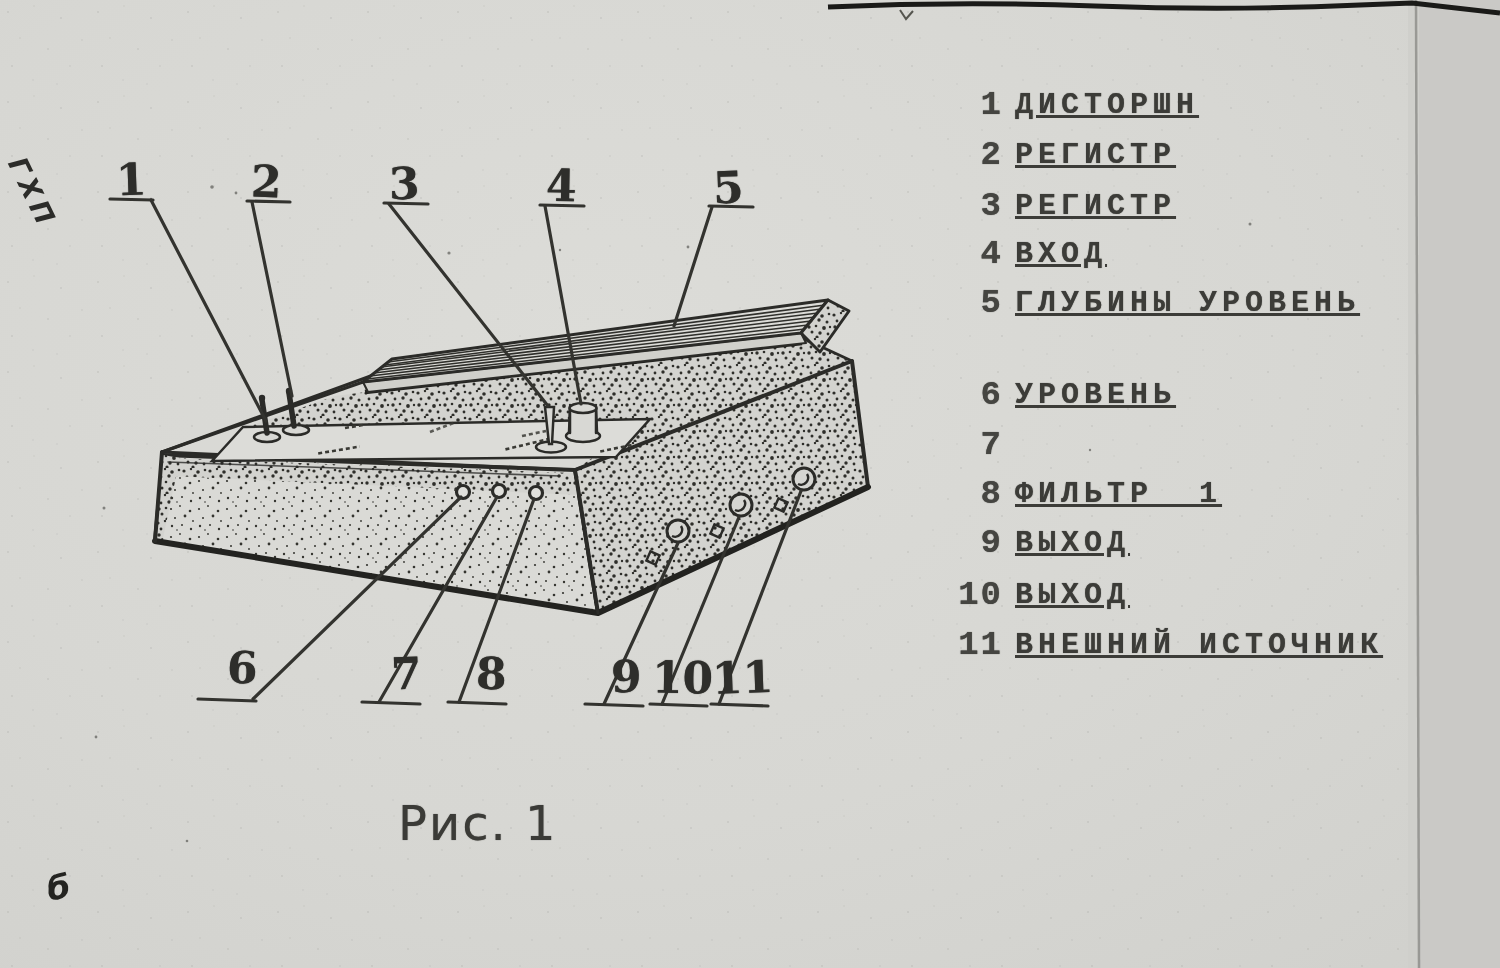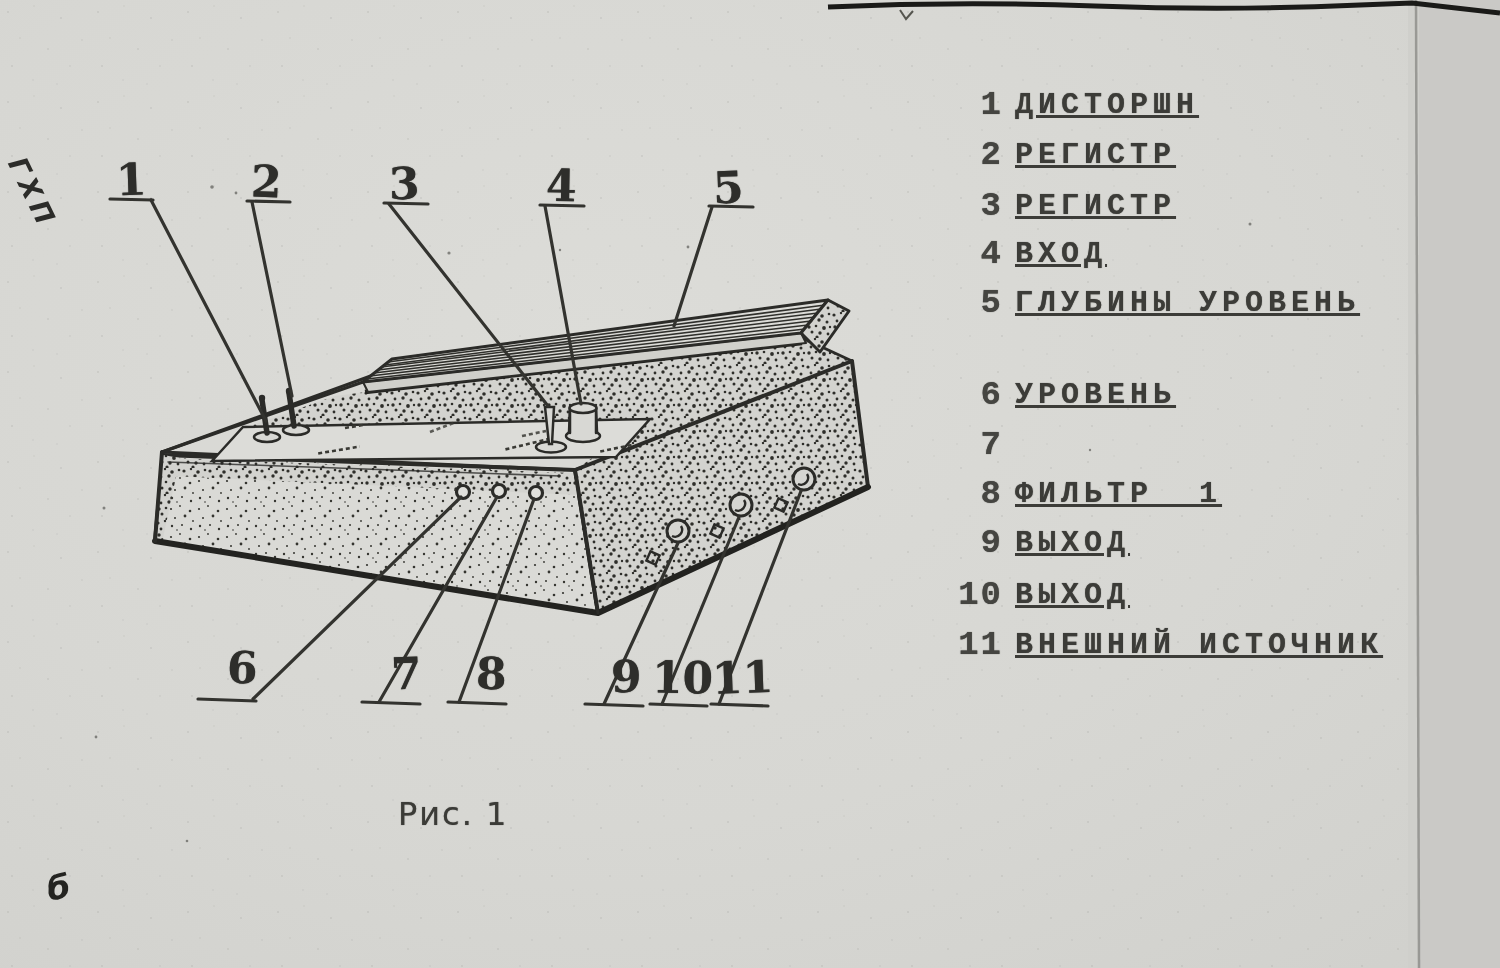--- a/index.html
+++ b/index.html
@@ -28,21 +28,21 @@
     text-decoration:underline;
   }
   
   .co{
     position:absolute;font-family:"DejaVu Serif",serif;font-weight:600;
     font-size:44px;line-height:1;color:#2e2e2b;
     text-shadow:0 0 1px rgba(40,40,36,.8);
   }
   .caption{
     position:absolute;left:398px;top:795px;
-    font-family:"DejaVu Sans",sans-serif;font-size:32px;font-weight:500;
+    font-family:"DejaVu Sans",sans-serif;font-size:48px;font-weight:500;
     letter-spacing:2px;color:#3b3b37;text-shadow:0 0 1px rgba(50,50,46,.7);
   }
   .hand-note{
     position:absolute;left:30px;top:152px;
     font-family:"DejaVu Sans",sans-serif;font-style:italic;font-weight:700;
     font-size:27px;letter-spacing:5px;color:#2c2c29;
     transform:rotate(64deg);transform-origin:left top;
   }
   .page-num{
     position:absolute;left:47px;top:868px;

